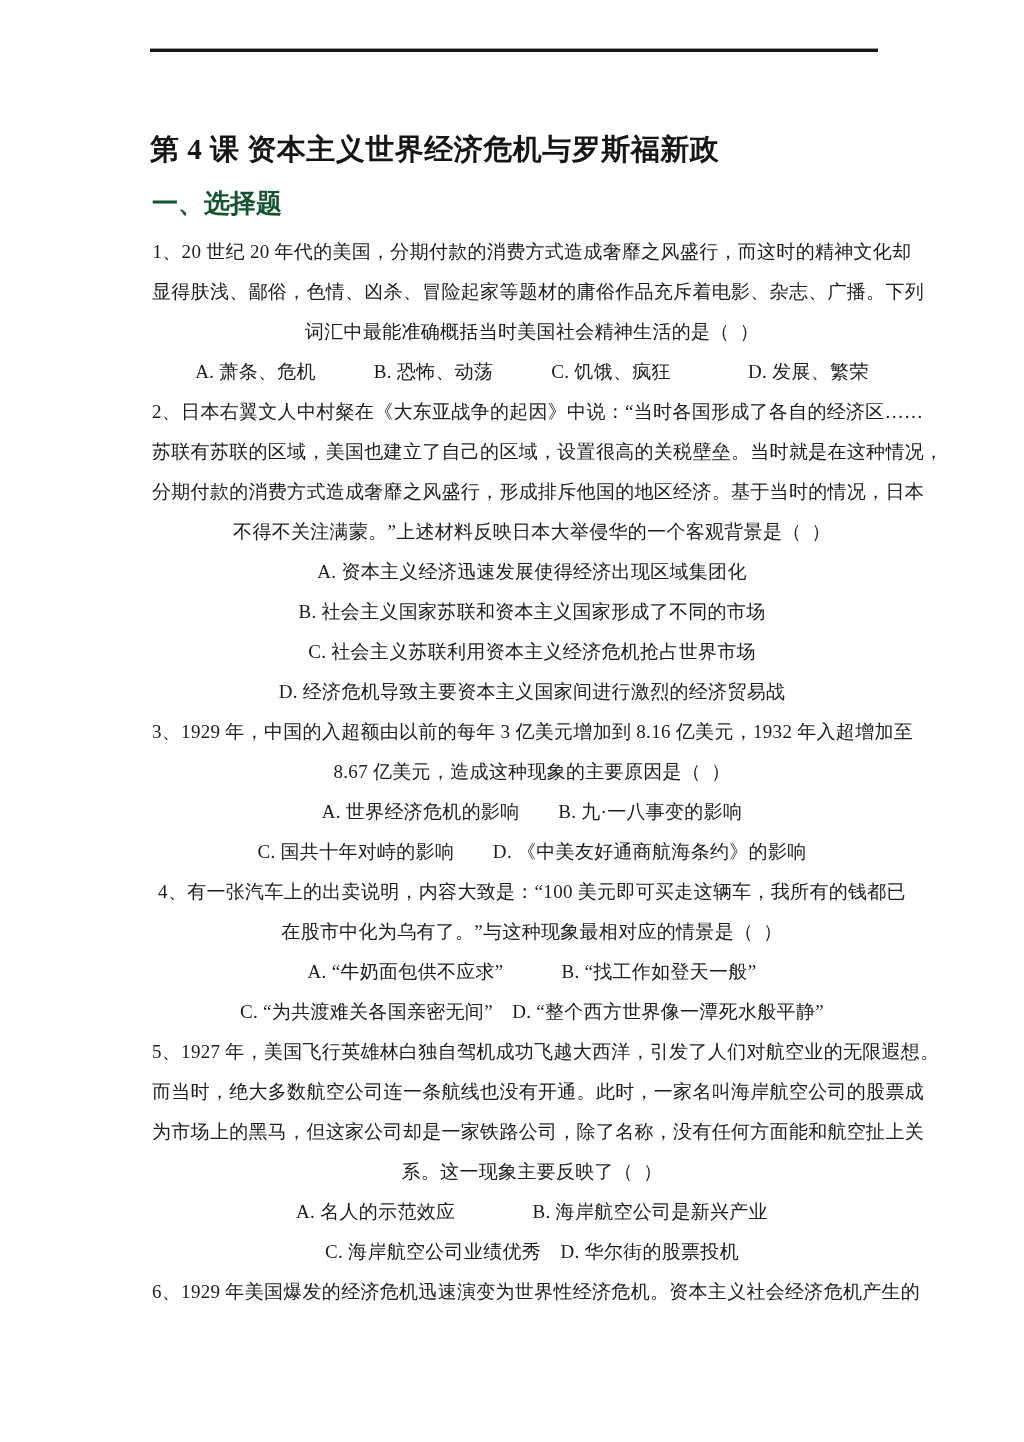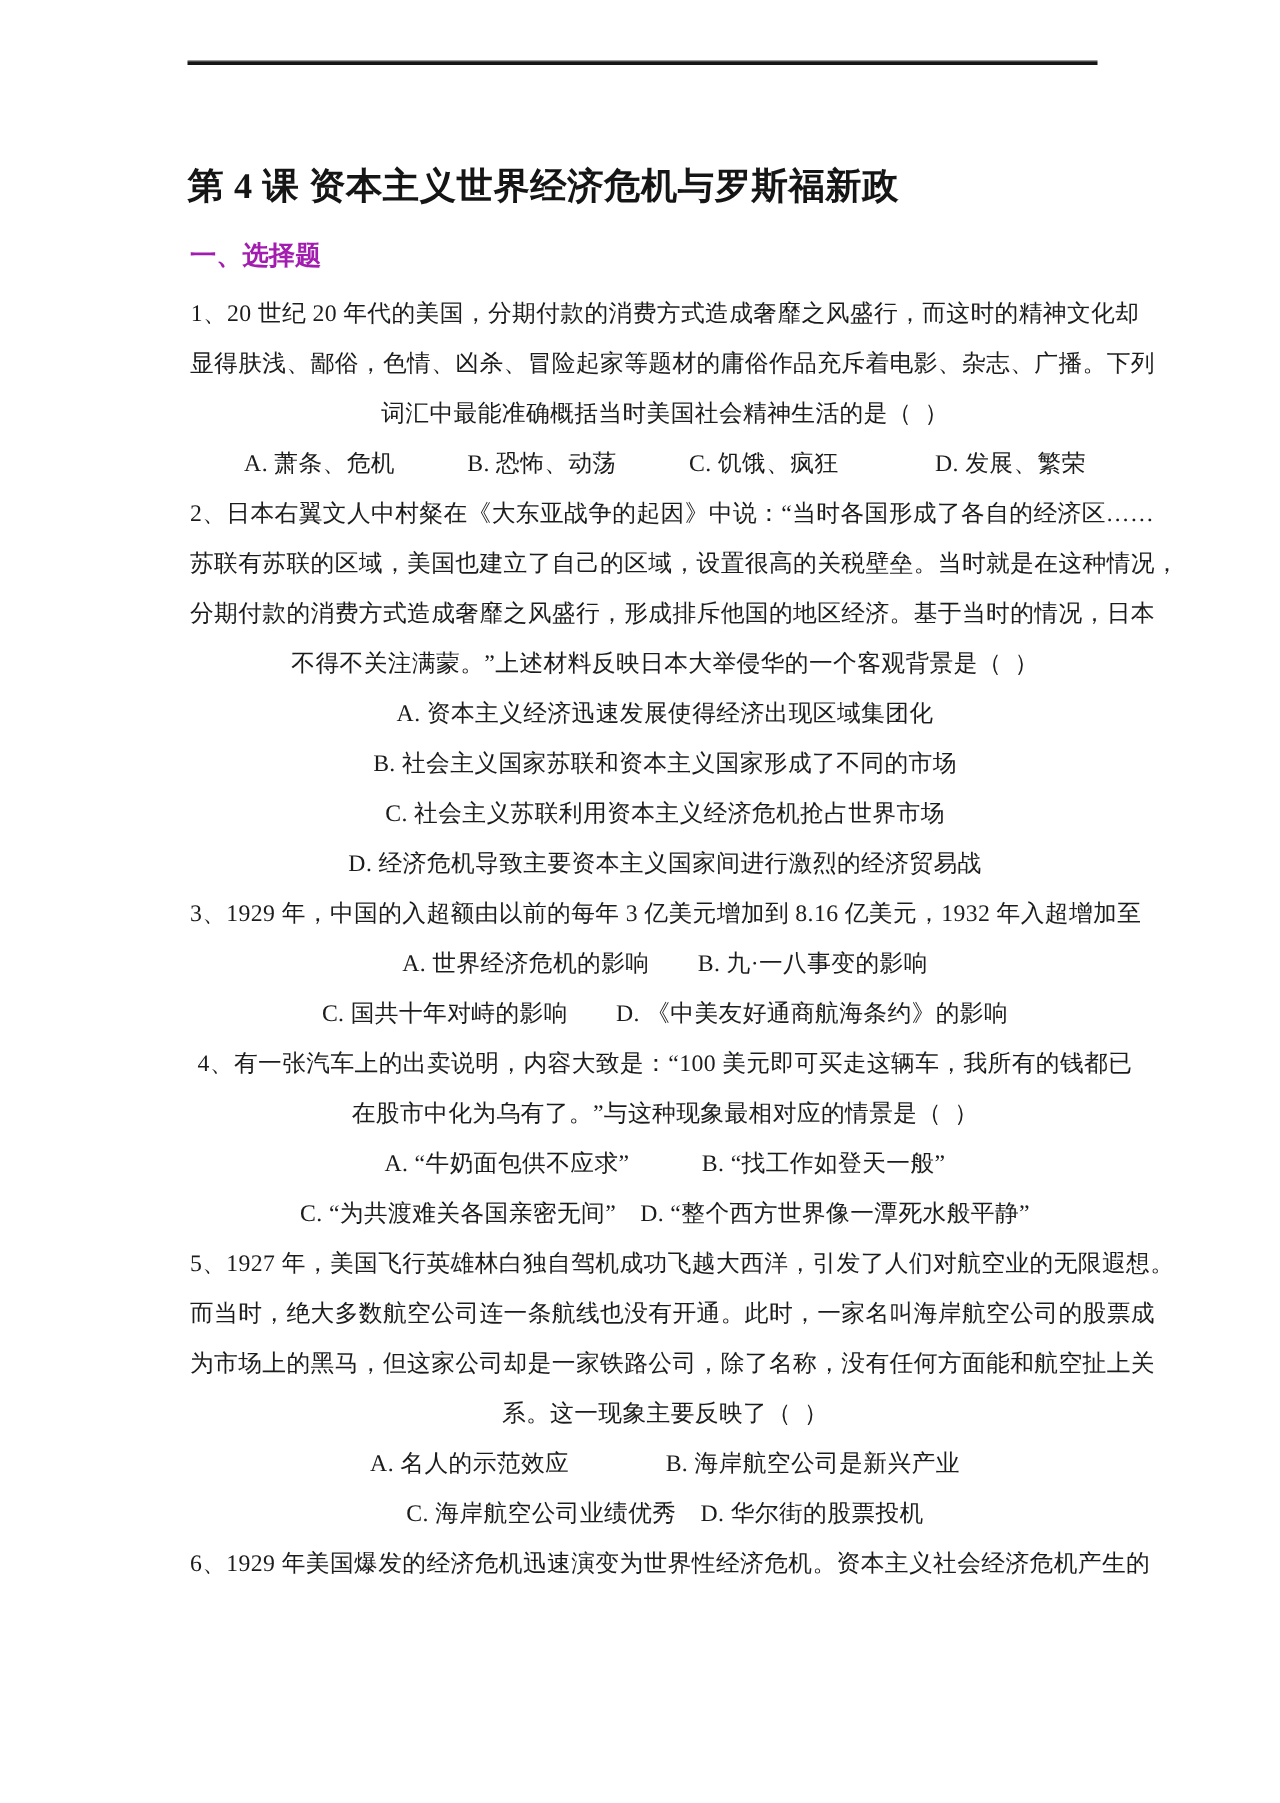--- a/index.html
+++ b/index.html
@@ -36,24 +36,24 @@
     font-weight: bold;
     color: #151515;
     letter-spacing: 0.5px;
     white-space: pre;
   }
   .section-heading {
     position: absolute;
     left: 152px;
     top: 190px;
     margin: 0;
-    font-size: 21px;
+    font-size: 26px;
     line-height: 28px;
     font-weight: bold;
-    color: #a21caf;
+    color: #14532d;
     white-space: pre;
   }
   .doc-body {
     position: absolute;
     left: 152px;
     top: 232px;
     width: 760px;
     text-align: center;
   }
   .doc-line {
@@ -103,20 +103,21 @@
       <div class="doc-line">A. 萧条、危机　　　B. 恐怖、动荡　　　C. 饥饿、疯狂　　　　D. 发展、繁荣</div>
       <div class="doc-line">2、日本右翼文人中村粲在《大东亚战争的起因》中说：“当时各国形成了各自的经济区……</div>
       <div class="doc-line">苏联有苏联的区域，美国也建立了自己的区域，设置很高的关税壁垒。当时就是在这种情况，</div>
       <div class="doc-line">分期付款的消费方式造成奢靡之风盛行，形成排斥他国的地区经济。基于当时的情况，日本</div>
       <div class="doc-line">不得不关注满蒙。”上述材料反映日本大举侵华的一个客观背景是（  ）</div>
       <div class="doc-line">A. 资本主义经济迅速发展使得经济出现区域集团化</div>
       <div class="doc-line">B. 社会主义国家苏联和资本主义国家形成了不同的市场</div>
       <div class="doc-line">C. 社会主义苏联利用资本主义经济危机抢占世界市场</div>
       <div class="doc-line">D. 经济危机导致主要资本主义国家间进行激烈的经济贸易战</div>
       <div class="doc-line">3、1929 年，中国的入超额由以前的每年 3 亿美元增加到 8.16 亿美元，1932 年入超增加至</div>
+      <div class="doc-line">8.67 亿美元，造成这种现象的主要原因是（  ）</div>
       <div class="doc-line">A. 世界经济危机的影响　　B. 九·一八事变的影响</div>
       <div class="doc-line">C. 国共十年对峙的影响　　D. 《中美友好通商航海条约》的影响</div>
       <div class="doc-line">4、有一张汽车上的出卖说明，内容大致是：“100 美元即可买走这辆车，我所有的钱都已</div>
       <div class="doc-line">在股市中化为乌有了。”与这种现象最相对应的情景是（  ）</div>
       <div class="doc-line">A. “牛奶面包供不应求”　　　B. “找工作如登天一般”</div>
       <div class="doc-line">C. “为共渡难关各国亲密无间”　D. “整个西方世界像一潭死水般平静”</div>
       <div class="doc-line">5、1927 年，美国飞行英雄林白独自驾机成功飞越大西洋，引发了人们对航空业的无限遐想。</div>
       <div class="doc-line">而当时，绝大多数航空公司连一条航线也没有开通。此时，一家名叫海岸航空公司的股票成</div>
       <div class="doc-line">为市场上的黑马，但这家公司却是一家铁路公司，除了名称，没有任何方面能和航空扯上关</div>
       <div class="doc-line">系。这一现象主要反映了（  ）</div>

